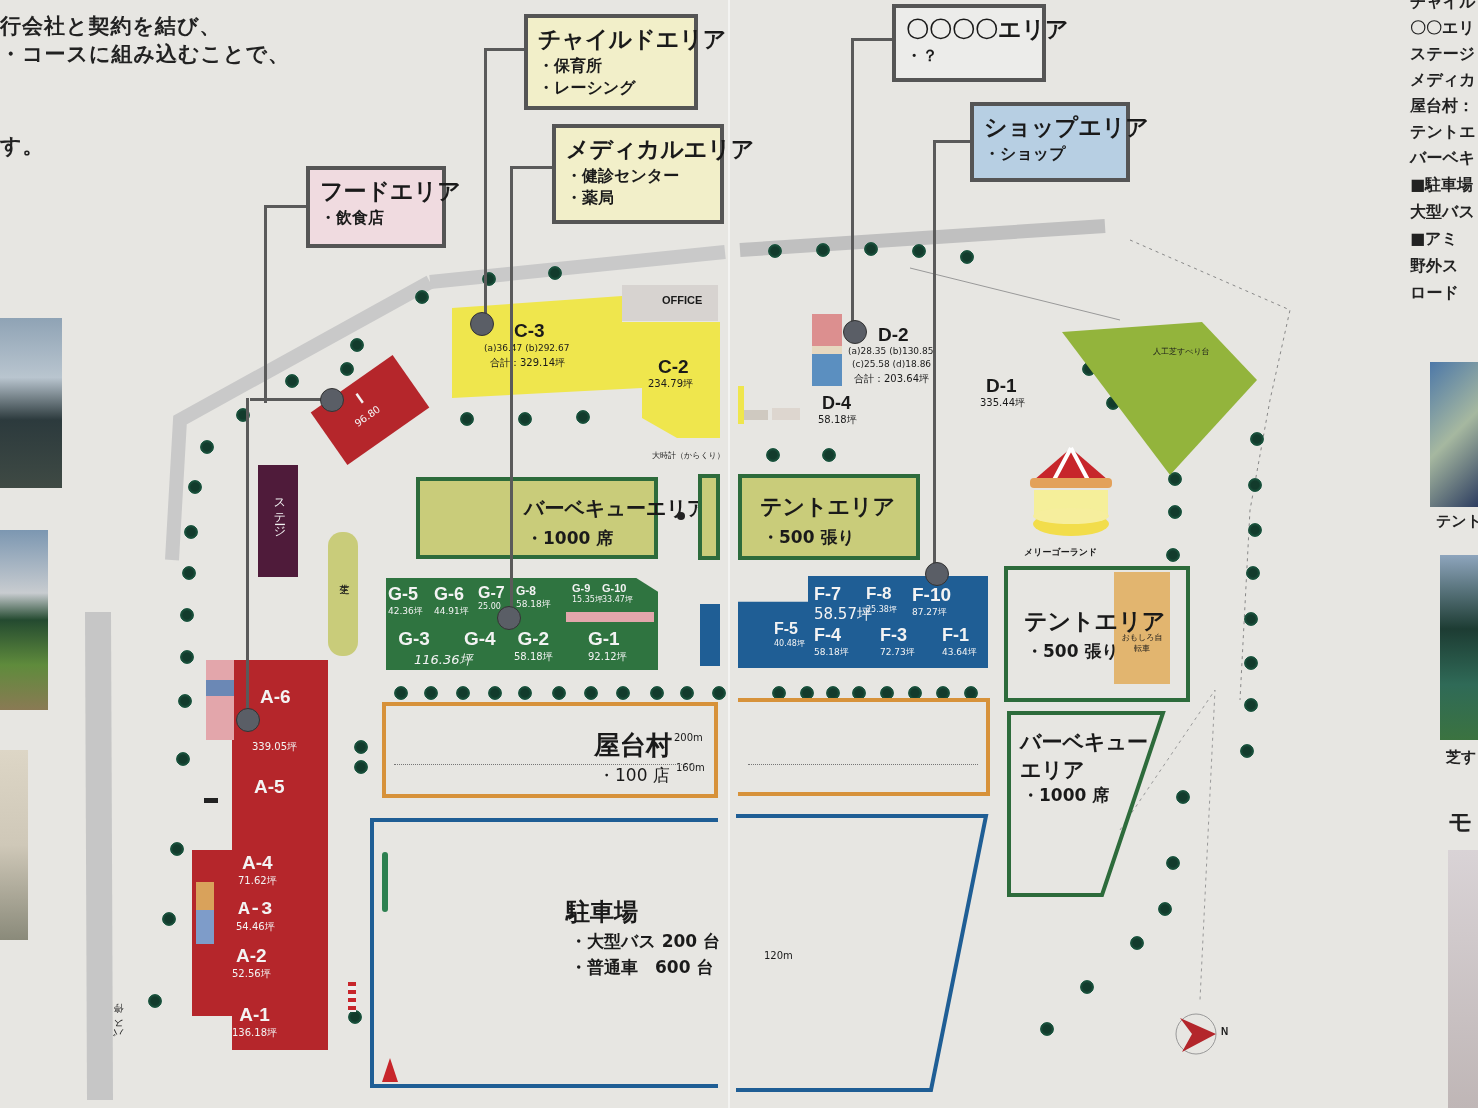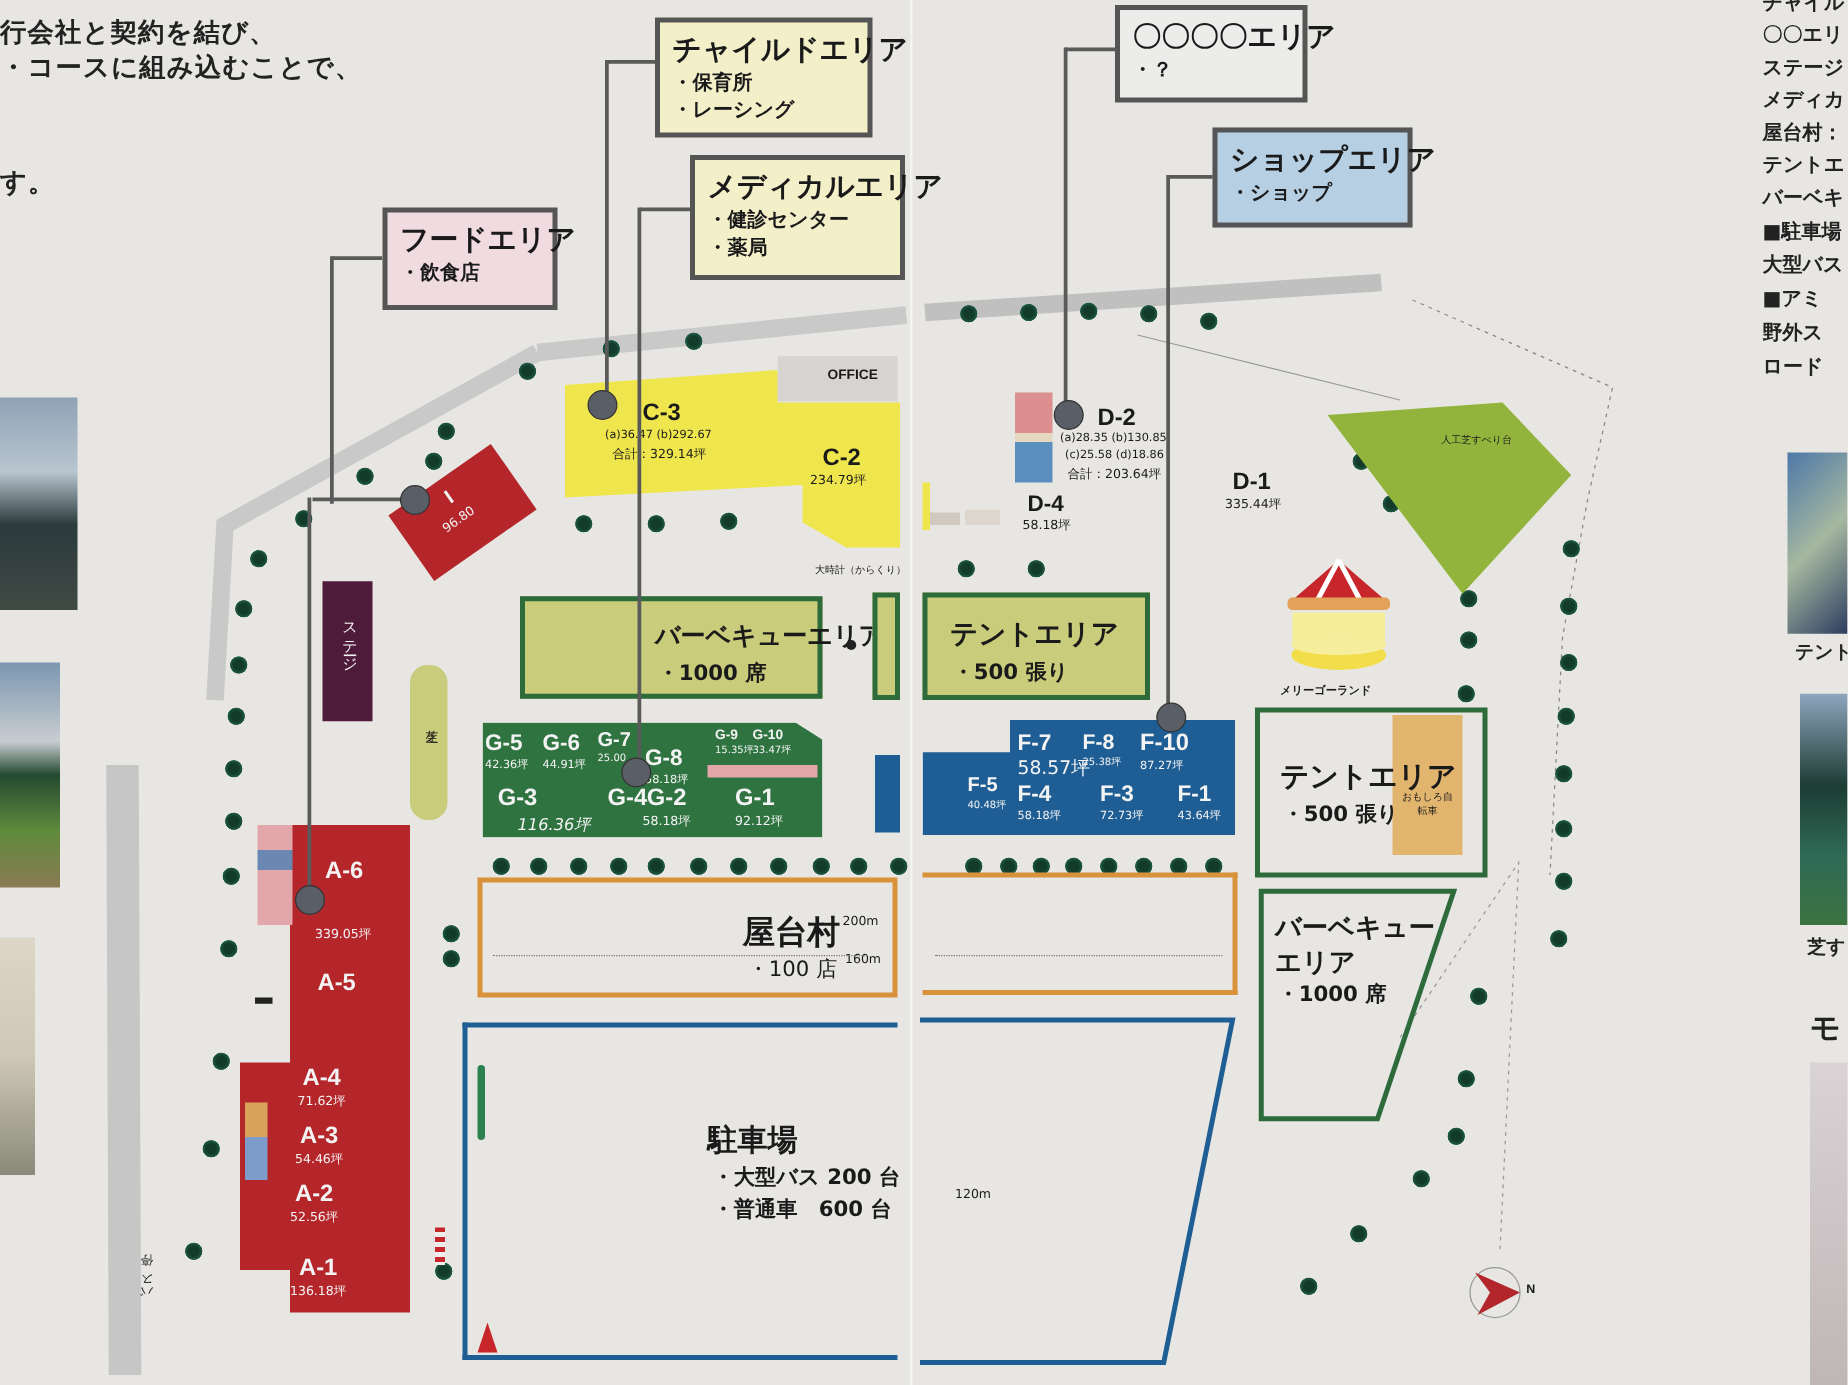--- a/index.html
+++ b/index.html
@@ -210,36 +210,36 @@
     </div>
   <div class="abs white" style="left:434px;top:584px;">
       <div class="code" style="font-size:18px;">G-6</div>
       <div class="area" style="font-size:9px;">44.91坪</div>
     </div>
   <div class="abs white" style="left:478px;top:584px;">
       <div class="code" style="font-size:16px;">G-7</div>
       <div class="area" style="font-size:8px;">25.00</div>
     </div>
   <div class="abs white" style="left:516px;top:584px;">
-      <div class="code" style="font-size:18px;margin-top:12px;">G-8</div>
+      <div class="code" style="font-size:12px;">G-8</div>
       <div class="area" style="font-size:9px;">58.18坪</div>
     </div>
   <div class="abs white" style="left:572px;top:582px;">
       <div class="code" style="font-size:11px;">G-9</div>
       <div class="area" style="font-size:8px;">15.35坪</div>
     </div>
   <div class="abs white" style="left:602px;top:582px;">
       <div class="code" style="font-size:11px;">G-10</div>
       <div class="area" style="font-size:8px;">33.47坪</div>
     </div>
   <div class="abs white" style="left:394px;top:628px;text-align:center;width:40px;">
       <div class="code" style="font-size:19px;">G-3</div>
     </div>
   <div class="abs white" style="left:414px;top:651px;font-size:13px;font-style:italic;">116.36坪</div>
-  <div class="abs white code" style="left:486px;top:628px;font-size:19px;">G-4</div>
+  <div class="abs white code" style="left:464px;top:628px;font-size:19px;">G-4</div>
   <div class="abs white" style="left:514px;top:628px;">
       <div class="code" style="font-size:19px;text-align:center;">G-2</div>
       <div style="font-size:10px;">58.18坪</div>
     </div>
   <div class="abs white" style="left:588px;top:628px;">
       <div class="code" style="font-size:19px;">G-1</div>
       <div style="font-size:10px;">92.12坪</div>
     </div>
 </div>
 
@@ -322,21 +322,21 @@
 <div class="zone" style="left:196px;top:882px;width:18px;height:62px;background:linear-gradient(#d9a25b 0 45%,#7e9cc9 45%);"></div>
 <div>
   <div class="abs white code" style="left:260px;top:686px;font-size:19px;">A-6</div>
   <div class="abs white" style="left:252px;top:740px;font-size:10px;">339.05坪</div>
   <div class="abs white code" style="left:254px;top:776px;font-size:19px;">A-5</div>
   <div class="abs white" style="left:238px;top:852px;text-align:center;">
       <div class="code" style="font-size:19px;">A-4</div>
       <div style="font-size:10px;">71.62坪</div>
     </div>
   <div class="abs white" style="left:236px;top:898px;text-align:center;">
-      <div class="code" style="font-size:19px;">A-3</div>
+      <div class="code" style="font-size:19px;font-family:Liberation Mono, monospace;">A-3</div>
       <div style="font-size:10px;">54.46坪</div>
     </div>
   <div class="abs white" style="left:232px;top:945px;text-align:center;">
       <div class="code" style="font-size:19px;">A-2</div>
       <div style="font-size:10px;">52.56坪</div>
     </div>
   <div class="abs white" style="left:232px;top:1004px;text-align:center;">
       <div class="code" style="font-size:19px;">A-1</div>
       <div style="font-size:10px;">136.18坪</div>
     </div>

